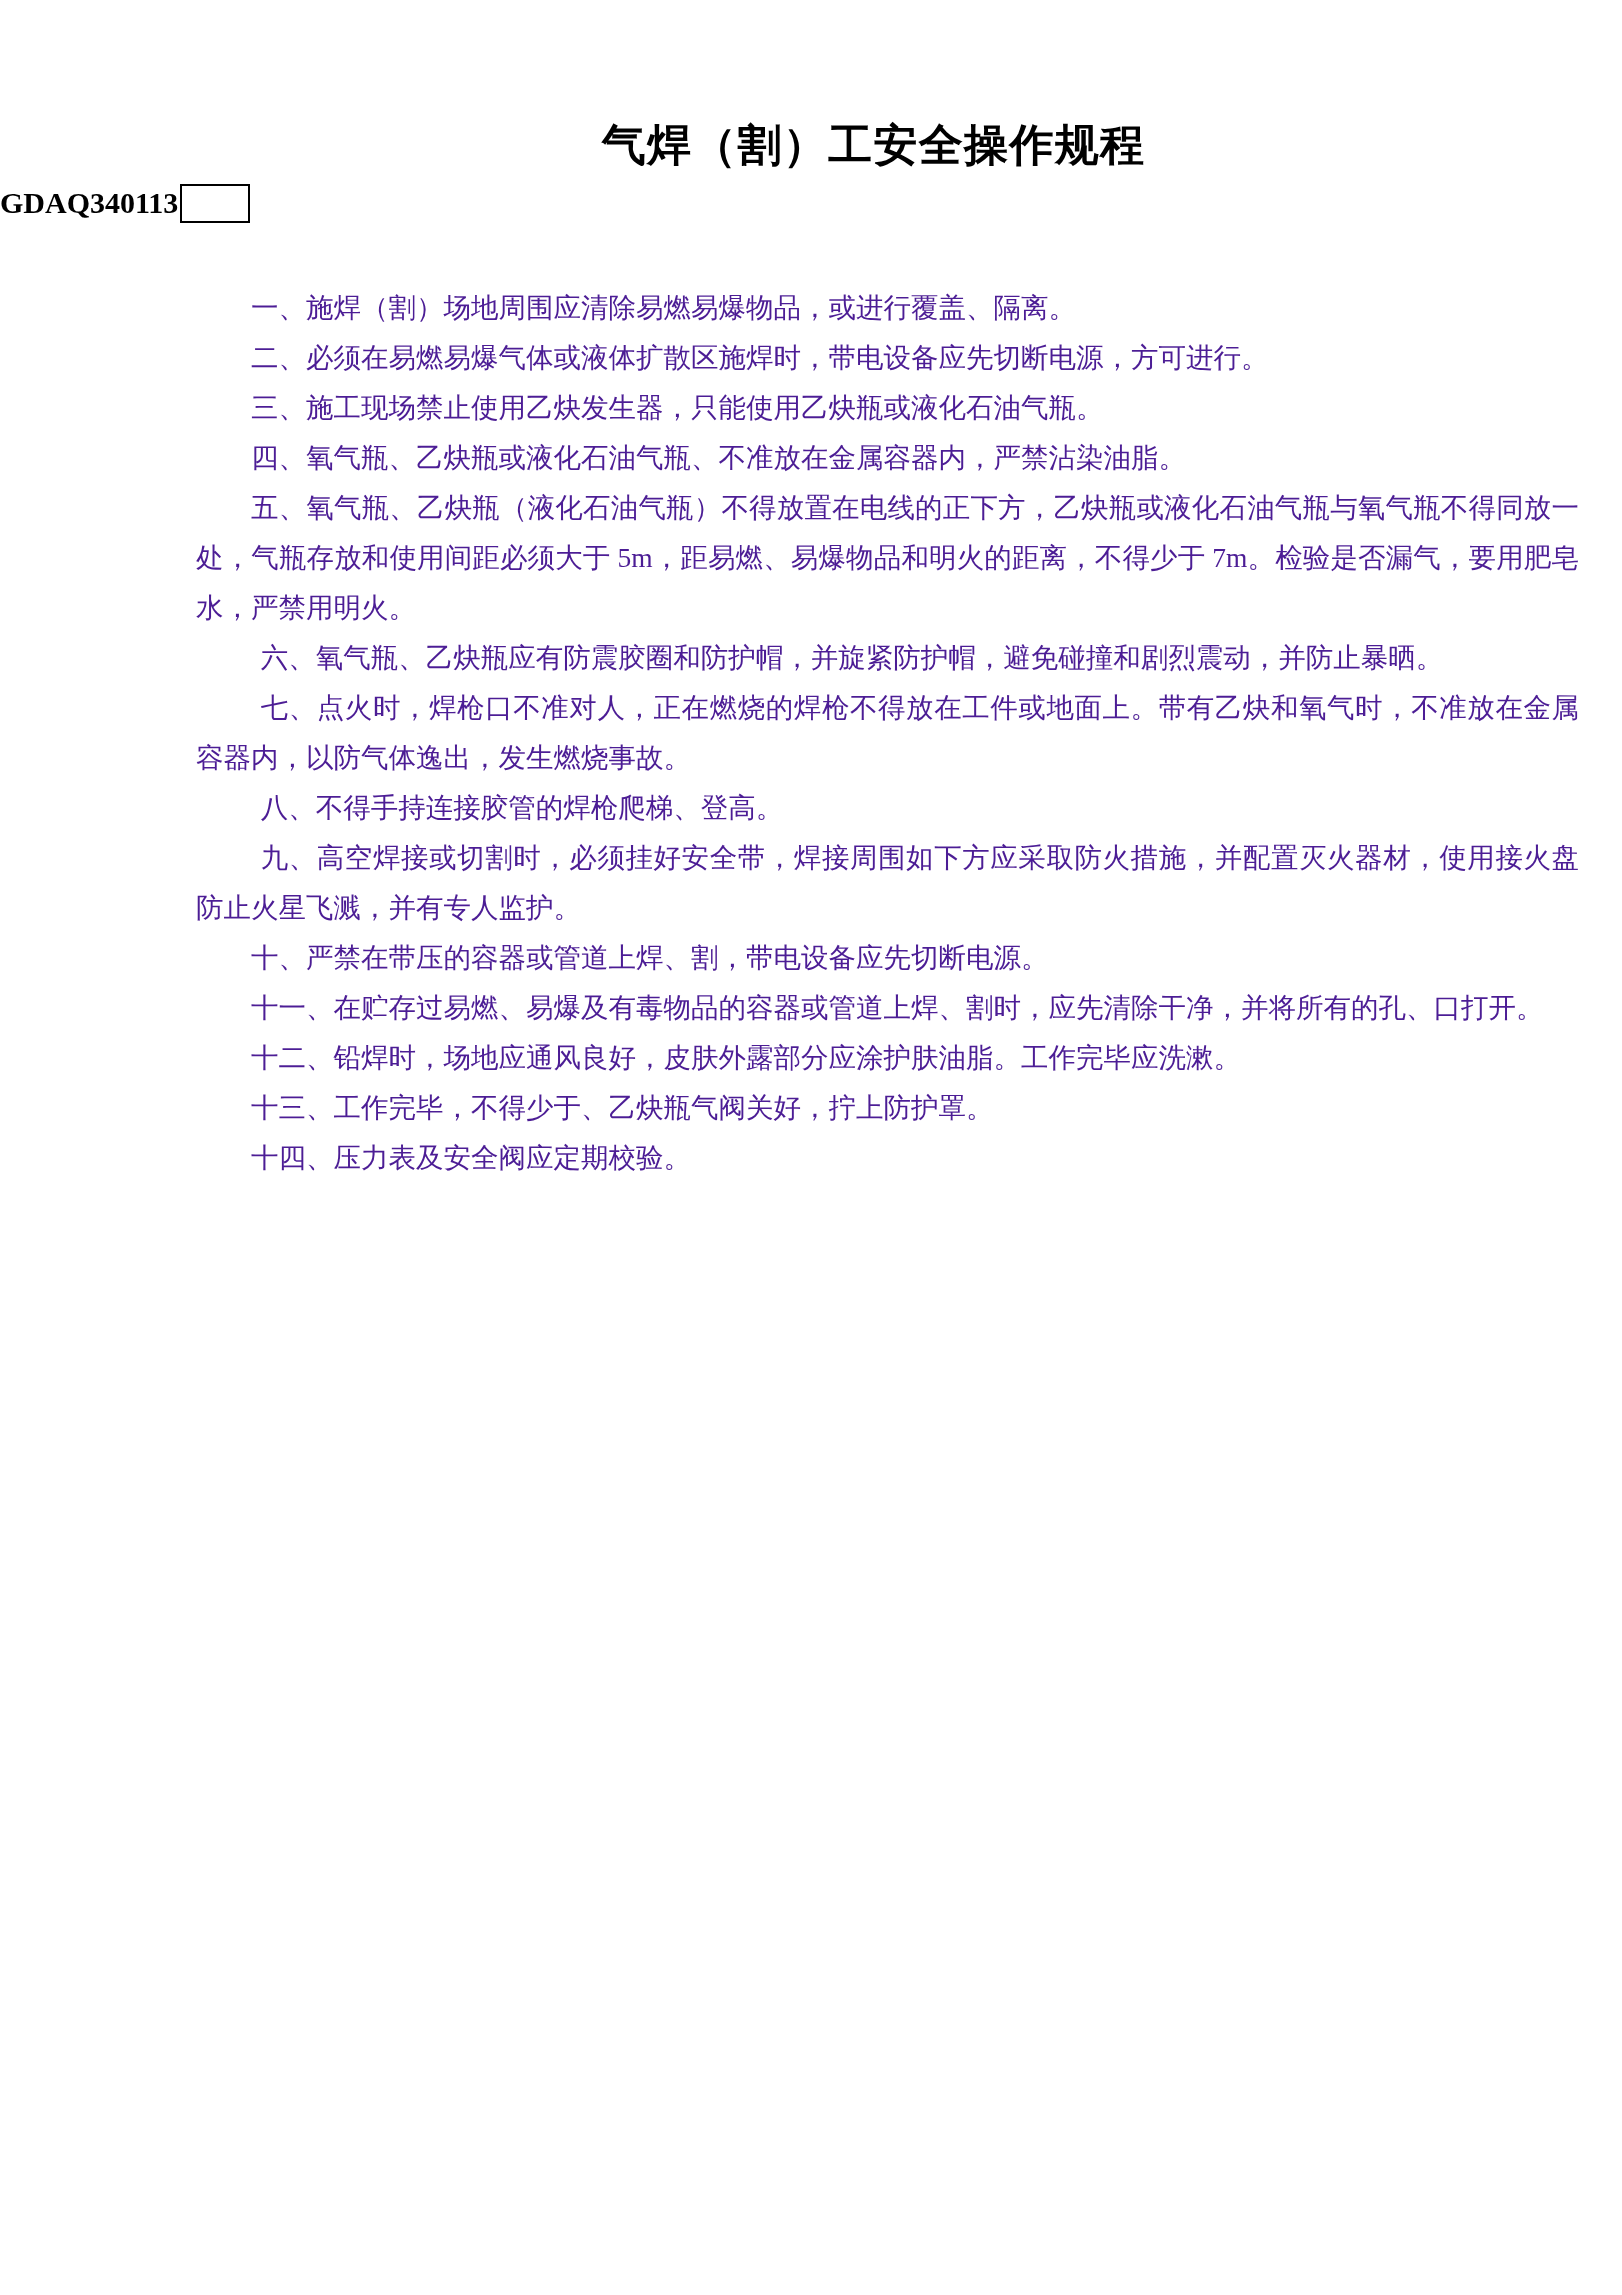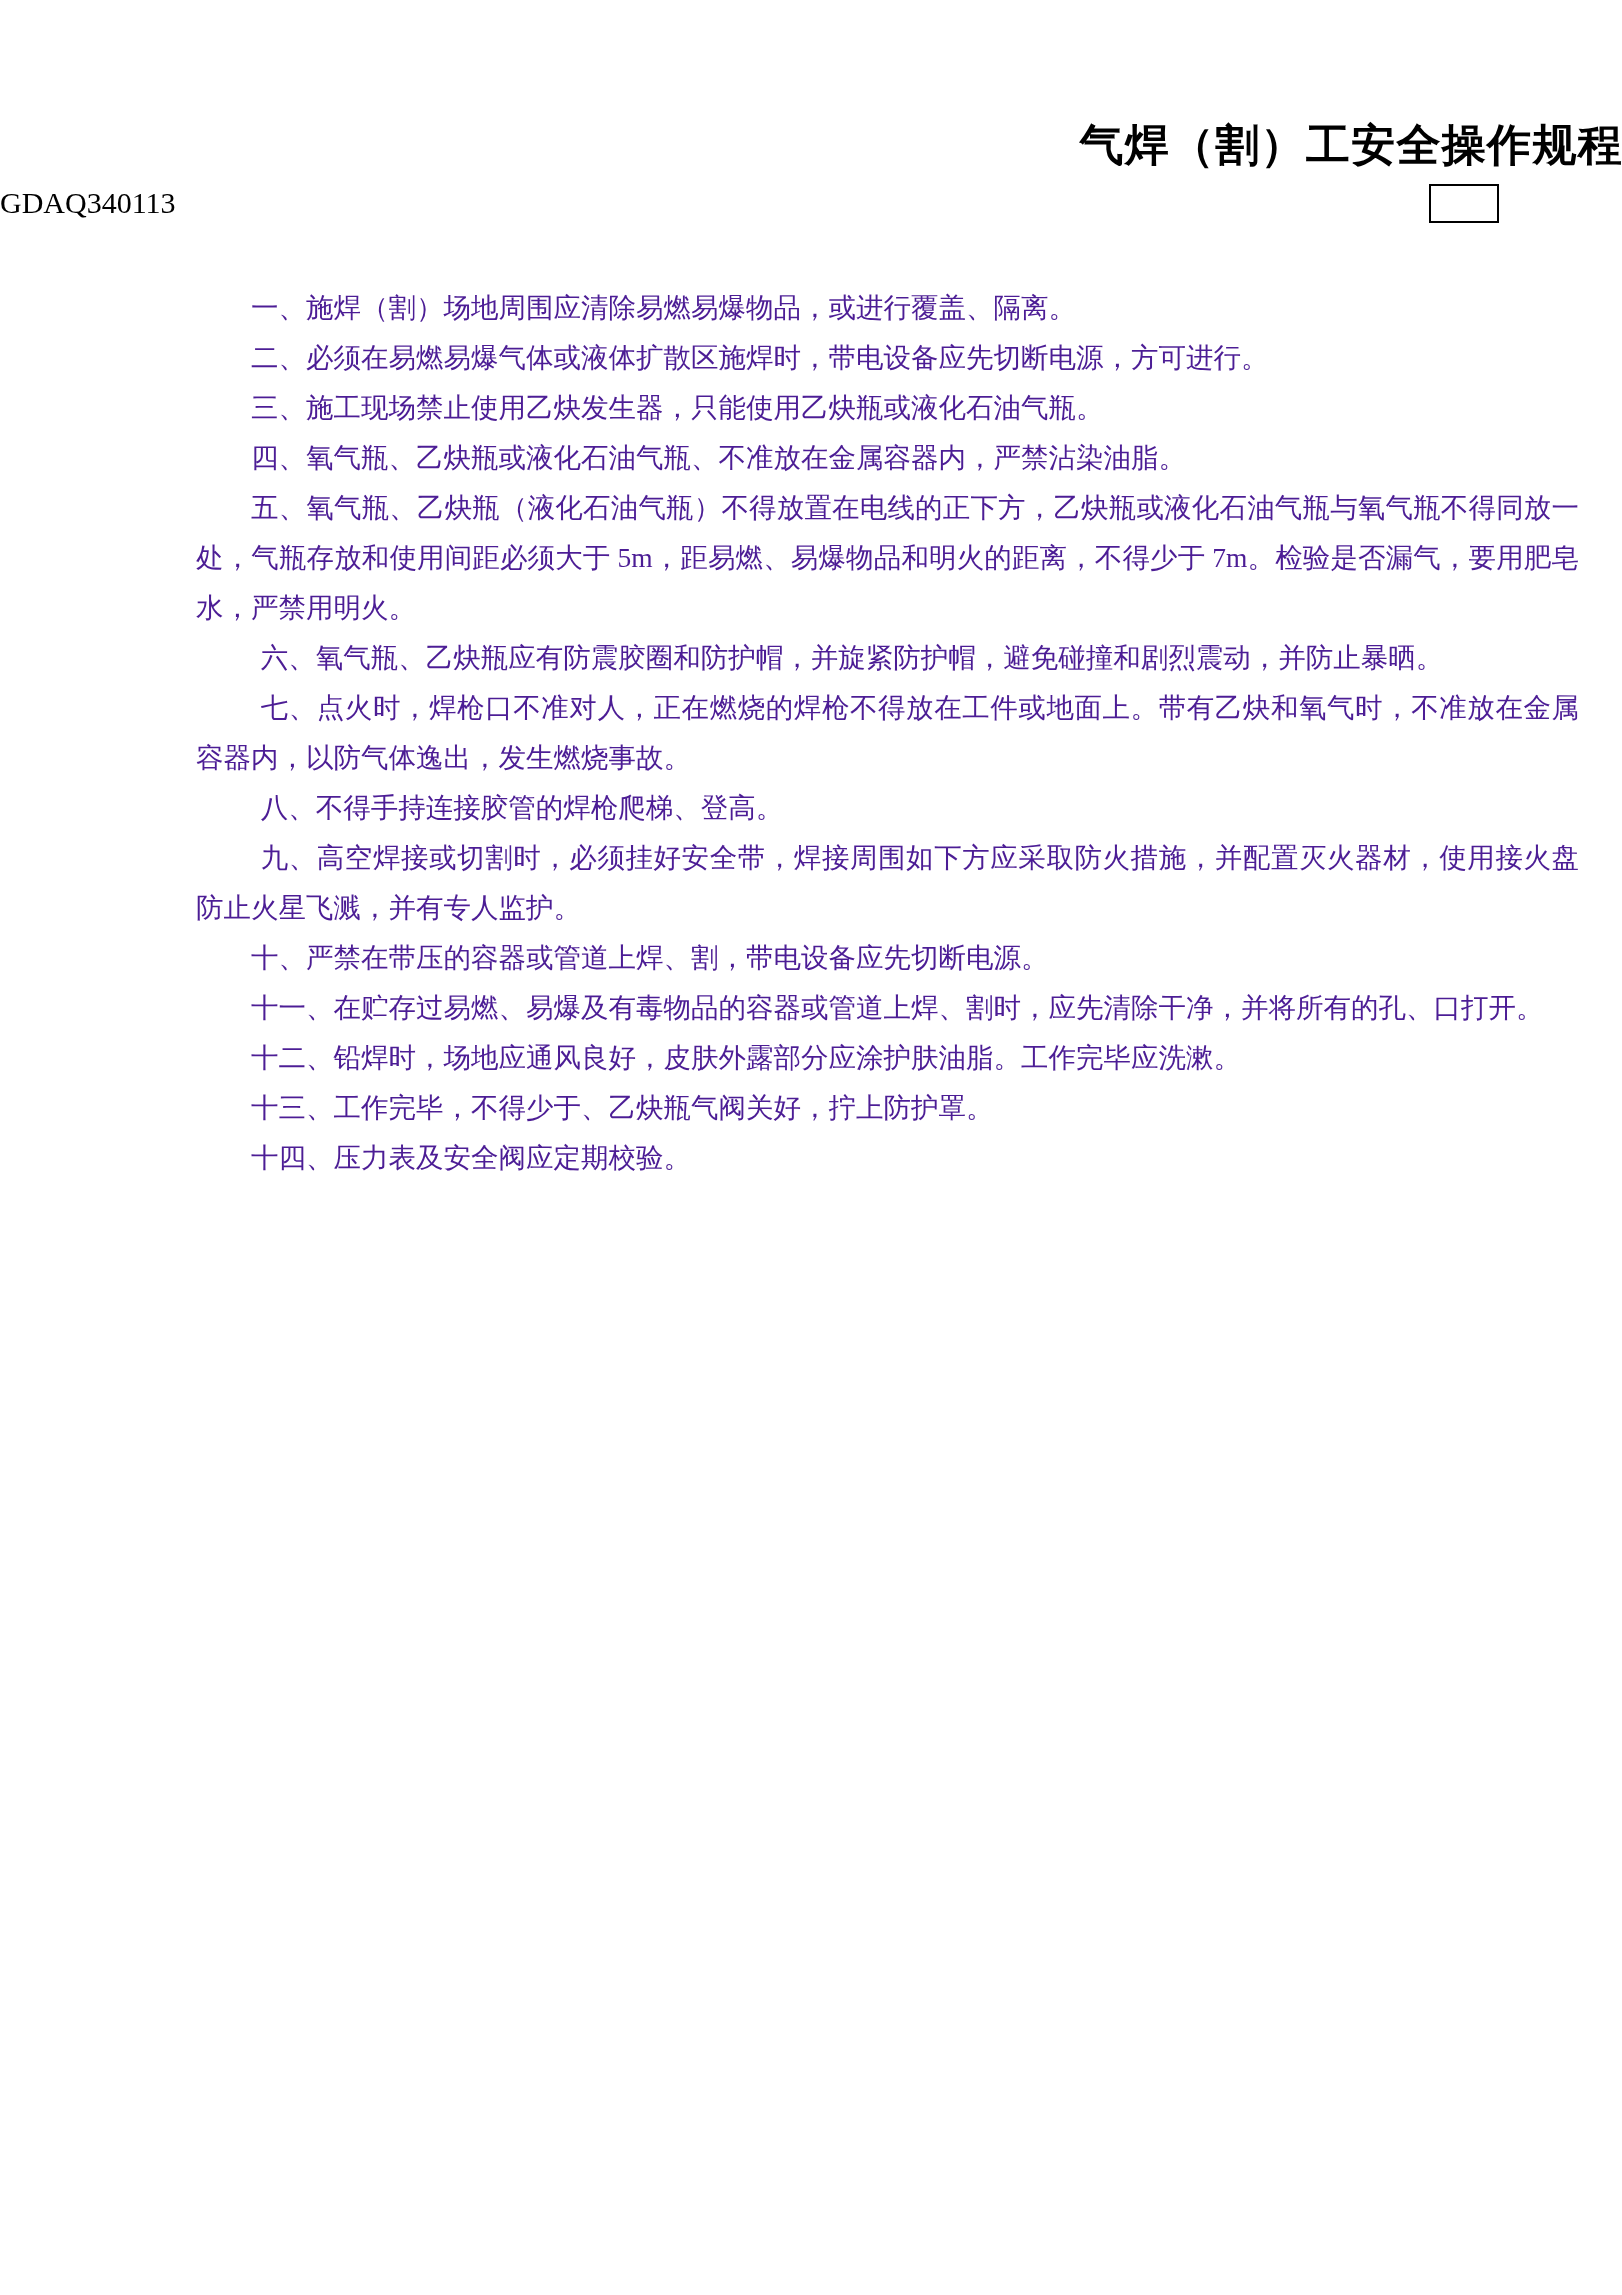--- a/index.html
+++ b/index.html
@@ -11,34 +11,35 @@
     position: relative;
     width: 1623px;
     height: 2295px;
     background: #ffffff;
     overflow: hidden;
     box-sizing: border-box;
     color: #000000;
   }
   .title {
     margin: 123px 0 0 124px;
-    text-align: right;
+    text-align: center;
     font-family: "Liberation Sans", "DejaVu Sans", sans-serif;
     font-weight: bold;
     font-size: 44px;
     line-height: 44px;
     letter-spacing: 1.3px;
     color: #000000;
   }
   .code-row {
     display: flex;
-    justify-content: space-between;
+    justify-content: flex-start;
     align-items: center;
     margin: 15.7px 124px 0 0;
     height: 41px;
+    font-weight: bold;
   }
   .code-text {
     font-family: "Liberation Serif", "DejaVu Serif", serif;
     font-size: 30px;
     line-height: 1;
     color: #000000;
     margin-right: 2px;
   }
   .code-box {
     display: inline-block;

